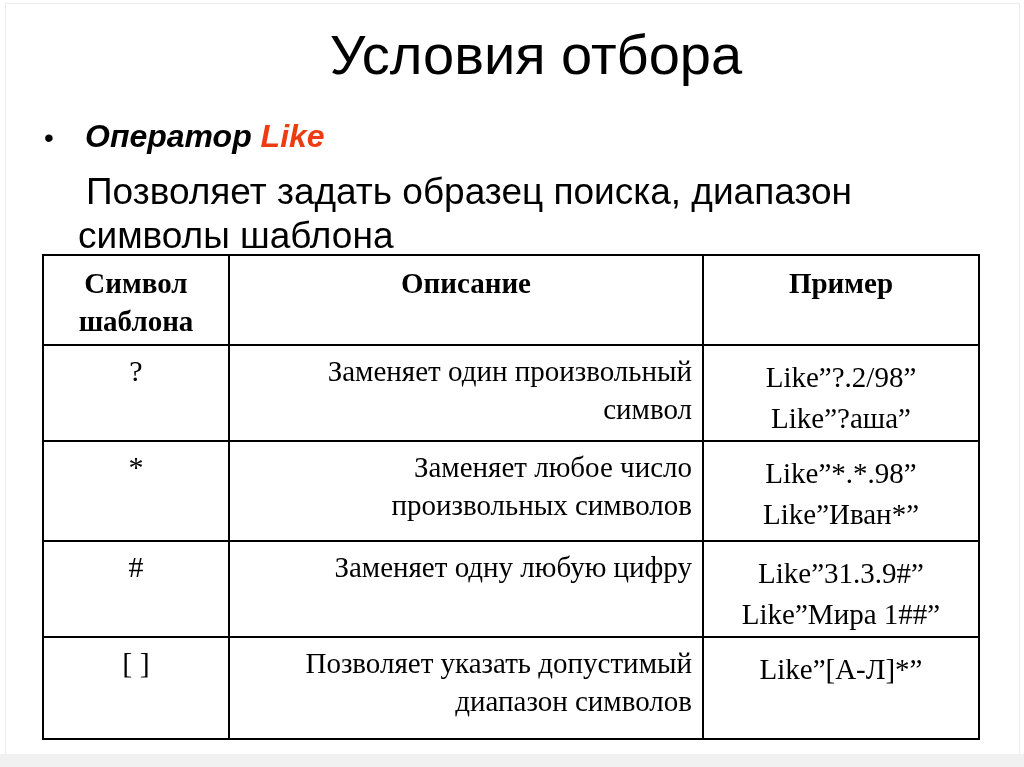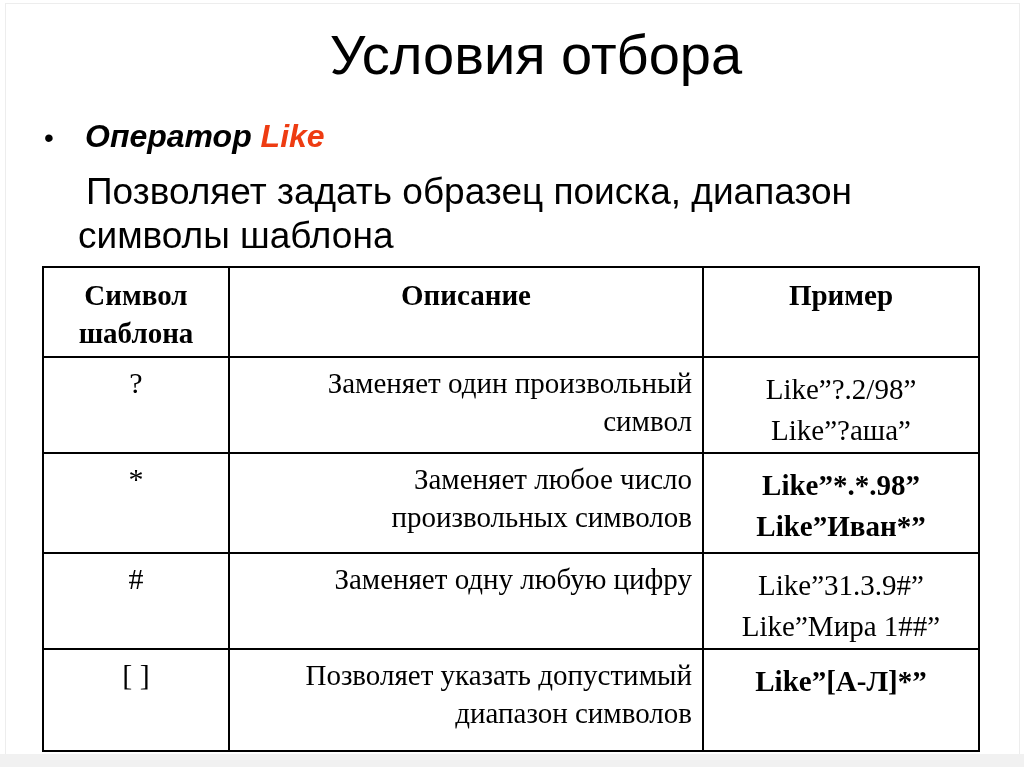--- a/index.html
+++ b/index.html
@@ -24,41 +24,41 @@
   .bullet-dot{
     font-size:28px;width:41px;flex:0 0 41px;font-weight:400;font-style:normal;
   }
   .bullet-text{font-size:32px;font-weight:700;font-style:italic;white-space:nowrap;}
   .accent{color:#EE3C12;}
   .intro{
     position:absolute;left:78px;top:170px;width:850px;
     font-size:37px;line-height:44px;white-space:pre-line;text-indent:8px;
   }
   table.pattern{
-    position:absolute;left:42px;top:266px;width:936px;
+    position:absolute;left:42px;top:254px;width:936px;
     border-collapse:collapse;table-layout:fixed;
     font-family:"Liberation Serif",serif;
   }
   table.pattern th,table.pattern td{
     border:2px solid #000;vertical-align:top;white-space:pre-line;
     overflow:hidden;
   }
   table.pattern th{
     font-size:29px;font-weight:700;text-align:center;
     padding:8px 4px 4px;line-height:38px;
   }
   tr.hdr{height:78px;}
   tr.r0{height:90px;}
   tr.r1{height:100px;}
   tr.r2{height:90px;}
   tr.r3{height:102px;}
   td.sym{text-align:center;font-size:30px;padding-top:8px;}
   td.desc{font-size:29px;padding:6px 10px 6px 14px;line-height:38px;text-align:right;}
   td.ex{text-align:center;font-size:29px;line-height:41px;padding-top:11px;}
-  td.ex.em{font-weight:700;}
+  td.ex.em{font-weight:400;}
 </style>
 </head>
 <body>
 
 <div class="frame"></div>
 
 <h1 class="title">Условия отбора</h1>
 
 <div class="bullet-line">
   <span class="bullet-dot">•</span>

